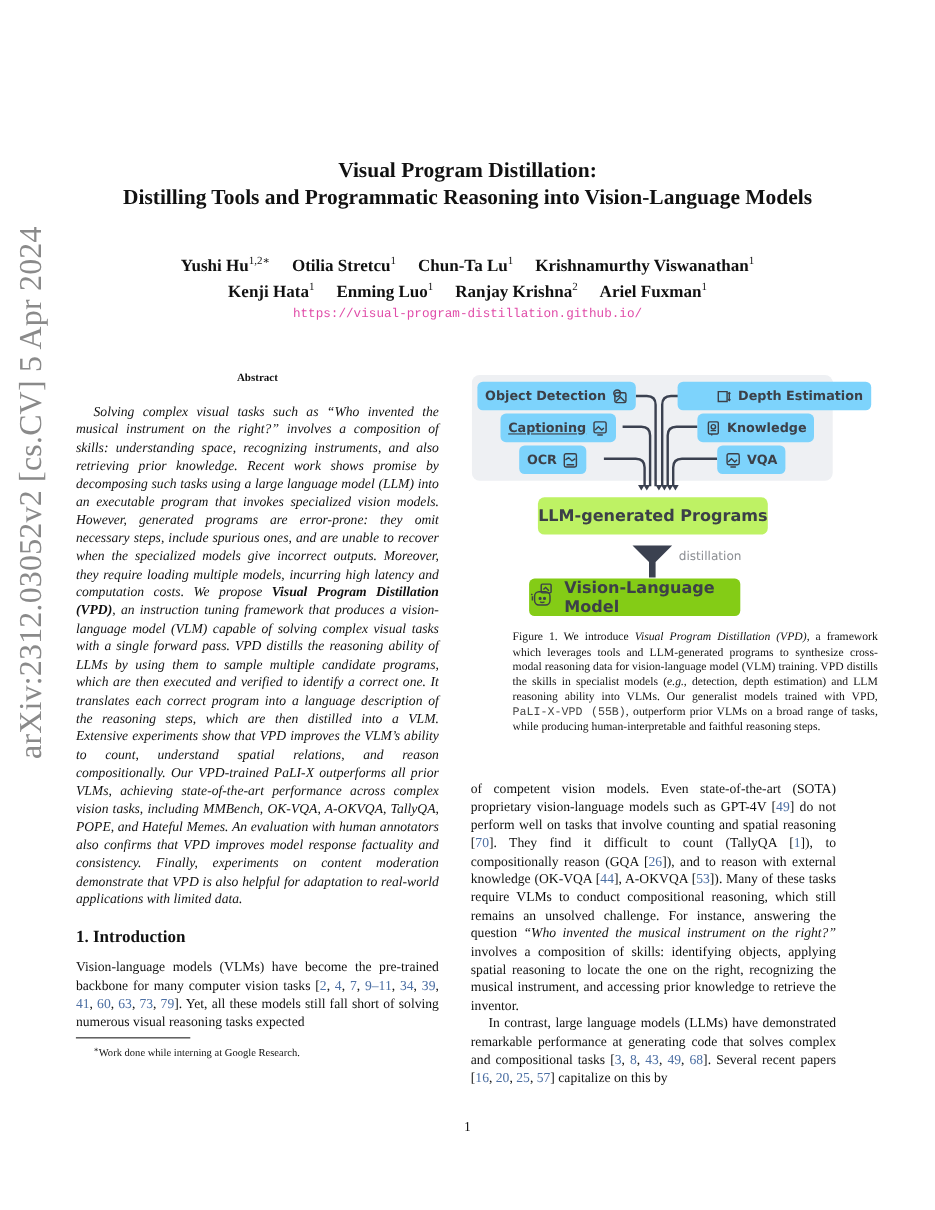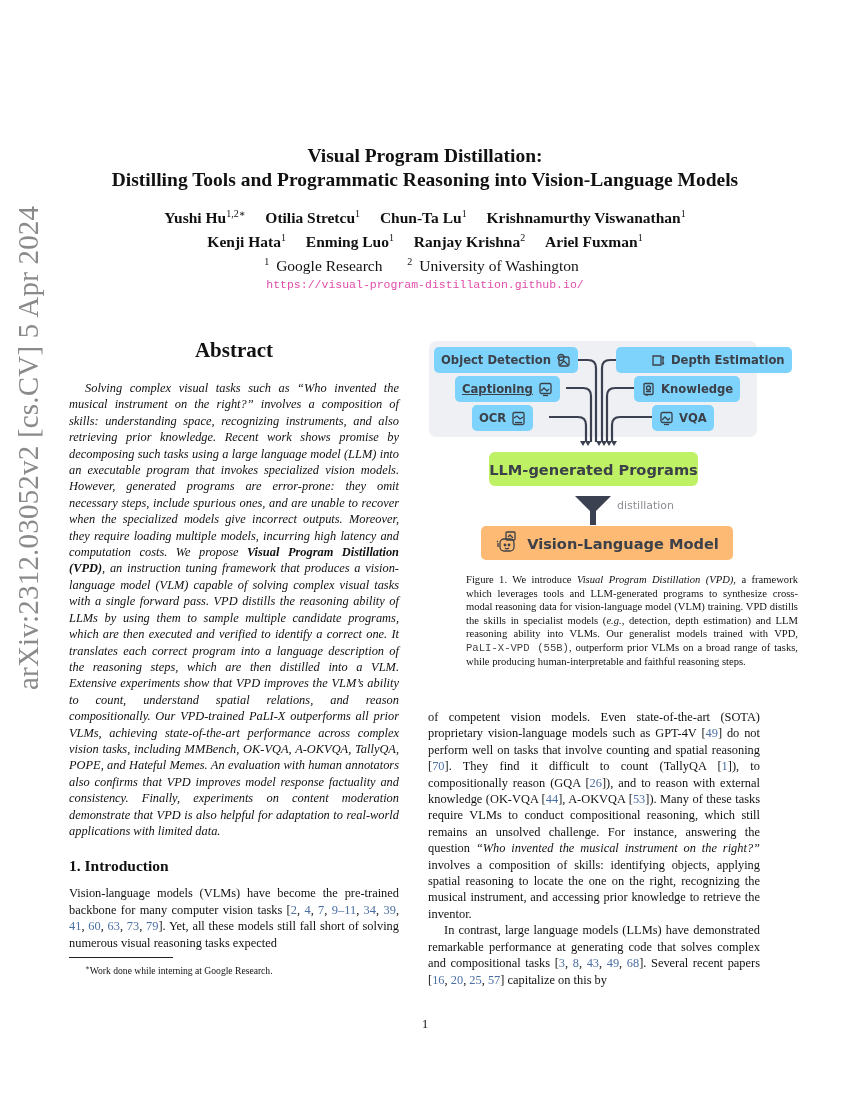--- a/index.html
+++ b/index.html
@@ -6,30 +6,30 @@
   body { width: 850px; height: 1100px; position: relative; overflow: hidden; font-family: "Liberation Serif", "DejaVu Serif", serif; color: #111; }
 
   .arxiv-stamp {
     position: absolute; left: 12px; top: 690px; width: 440px;
     transform: rotate(-90deg); transform-origin: left top;
     font-size: 29px; color: #8a8a8a; white-space: nowrap; letter-spacing: 0.2px;
   }
 
   .title-block { position: absolute; left: 0; top: 144px; width: 850px; text-align: center; }
   .title { font-weight: bold; font-size: 19.5px; line-height: 24px; }
-  .authors { margin-top: 12px; font-weight: bold; font-size: 15.5px; line-height: 20px; }
+  .authors { margin-top: 36px; font-weight: bold; font-size: 15.5px; line-height: 20px; }
   .authors .a { margin: 0 8px; }
   .authors sup, .affil sup { font-weight: normal; font-size: 10px; vertical-align: 6px; }
   .affil { font-size: 15.5px; line-height: 19px; }
   .affil span { margin: 0 7px; }
   .url { font-family: "Liberation Mono", "DejaVu Sans Mono", monospace; font-size: 11.5px; color: #e04ca8; margin-top: 3px; }
 
   .col-left { position: absolute; left: 69px; top: 338px; width: 330px; }
 
-  .abstract-h { text-align: center; font-weight: bold; font-size: 21px; margin-bottom: 17px; }
+  .abstract-h { text-align: center; font-weight: bold; font-size: 10px; margin-bottom: 17px; }
   .abstract { font-style: italic; font-size: 12.4px; line-height: 16.4px; text-align: justify; text-indent: 16px; }
   .abstract b { font-weight: bold; }
 
   .section-h { font-weight: bold; font-size: 15.5px; margin-top: 18px; margin-bottom: 10px; }
   .para { font-size: 12.4px; line-height: 16.4px; text-align: justify; }
   .para.indent { text-indent: 16px; }
   .cite { color: #4c6fa3; }
   .it { font-style: italic; margin-top: 19px; }
 
   .footnote-rule { width: 104px; border-top: 1px solid #222; margin-top: 6px; }
@@ -38,21 +38,21 @@
 
   .figure { position: absolute; left: 428px; top: 322px; width: 332px; height: 245px; font-family: "DejaVu Sans", "Liberation Sans", sans-serif; }
   .tools-bg { position: absolute; left: 1px; top: 19px; width: 328px; height: 96px; background: #eef0f3; border-radius: 7px; }
   .tools-tab { position: absolute; right: 2px; top: 4px; padding: 2px 6px 0 8px; height: 16px; background: #eef0f3; border-radius: 6px 6px 0 0; font-size: 10.5px; font-weight: bold; color: #6b6f75; letter-spacing: 0.4px; margin-top: 18px; }
   .chip { position: absolute; background: #7dd3fc; border-radius: 5px; height: 26px; display: flex; align-items: center; gap: 5px; padding: 0 7px; font-size: 11.6px; font-weight: bold; color: #3c4048; white-space: nowrap; }
   .chip .ic { width: 15px; height: 15px; display: inline-flex; }
   .lines { position: absolute; left: 0; top: 0; }
   .box-llm { position: absolute; left: 61px; top: 130px; width: 209px; height: 34px; background: #bef264; border-radius: 6px; display: flex; align-items: center; justify-content: center; font-size: 14.6px; font-weight: bold; color: #3c4048; }
   .funnel { position: absolute; left: 146px; top: 172px; }
   .distill { position: absolute; left: 189px; top: 177px; font-size: 11px; color: #8b8e93; }
-  .box-vlm { position: absolute; left: 53px; top: 204px; width: 252px; height: 34px; background: #fdba74; border-radius: 5px; display: flex; align-items: center; justify-content: center; gap: 8px; font-size: 14.6px; font-weight: bold; color: #3c4048; }
+  .box-vlm { position: absolute; left: 53px; top: 204px; width: 192px; height: 34px; background: #84cc16; border-radius: 5px; display: flex; align-items: center; justify-content: center; gap: 8px; font-size: 14.6px; font-weight: bold; color: #3c4048; }
 
   .caption { position: absolute; left: 428px; top: 573px; width: 332px; font-size: 10.6px; line-height: 13.5px; text-align: justify; margin-left: 38px; }
   .caption .mono { font-family: "Liberation Mono", "DejaVu Sans Mono", monospace; color: #444; font-size: 10.6px; }
 
   .right-text { position: absolute; left: 428px; top: 709px; width: 332px; }
 
   .page-num { position: absolute; left: 0; width: 850px; top: 1017px; text-align: center; font-size: 12.4px; }
 </style>
 </head>
 <body>
@@ -70,24 +70,20 @@
       <span class="a"><span>Otilia Stretcu</span><sup>1</sup></span>
       <span class="a"><span>Chun-Ta Lu</span><sup>1</sup></span>
       <span class="a"><span>Krishnamurthy Viswanathan</span><sup>1</sup></span>
     </div>
     <div>
       <span class="a"><span>Kenji Hata</span><sup>1</sup></span>
       <span class="a"><span>Enming Luo</span><sup>1</sup></span>
       <span class="a"><span>Ranjay Krishna</span><sup>2</sup></span>
       <span class="a"><span>Ariel Fuxman</span><sup>1</sup></span>
     </div>
-  </div>
-  <div class="affil">
-    <span><sup>1</sup><span>Google Research</span></span>
-    <span><sup>2</sup><span>University of Washington</span></span>
   </div>
   <div class="url">https://visual-program-distillation.github.io/</div>
 </div>
 
 <div class="col-left">
   <div class="abstract-h">Abstract</div>
   <div class="abstract"><span>Solving complex visual tasks such as “Who invented the musical instrument on the right?” involves a composition of skills: understanding space, recognizing instruments, and also retrieving prior knowledge. Recent work shows promise by decomposing such tasks using a large language model (LLM) into an executable program that invokes specialized vision models. However, generated programs are error-prone: they omit necessary steps, include spurious ones, and are unable to recover when the specialized models give incorrect outputs. Moreover, they require loading multiple models, incurring high latency and computation costs. We propose </span><b>Visual Program Distillation (VPD)</b><span>, an instruction tuning framework that produces a vision-language model (VLM) capable of solving complex visual tasks with a single forward pass. VPD distills the reasoning ability of LLMs by using them to sample multiple candidate programs, which are then executed and verified to identify a correct one. It translates each correct program into a language description of the reasoning steps, which are then distilled into a VLM. Extensive experiments show that VPD improves the VLM’s ability to count, understand spatial relations, and reason compositionally. Our VPD-trained PaLI-X outperforms all prior VLMs, achieving state-of-the-art performance across complex vision tasks, including MMBench, OK-VQA, A-OKVQA, TallyQA, POPE, and Hateful Memes. An evaluation with human annotators also confirms that VPD improves model response factuality and consistency. Finally, experiments on content moderation demonstrate that VPD is also helpful for adaptation to real-world applications with limited data.</span></div>
 
   <div class="section-h">1. Introduction</div>
   <div class="para"><span>Vision-language models (VLMs) have become the pre-trained backbone for many computer vision tasks [</span><span id="intro-cites"><span class="cite">2</span>, <span class="cite">4</span>, <span class="cite">7</span>, <span class="cite">9–11</span>, <span class="cite">34</span>, <span class="cite">39</span>, <span class="cite">41</span>, <span class="cite">60</span>, <span class="cite">63</span>, <span class="cite">73</span>, <span class="cite">79</span></span><span>]. Yet, all these models still fall short of solving numerous visual reasoning tasks expected</span></div>

